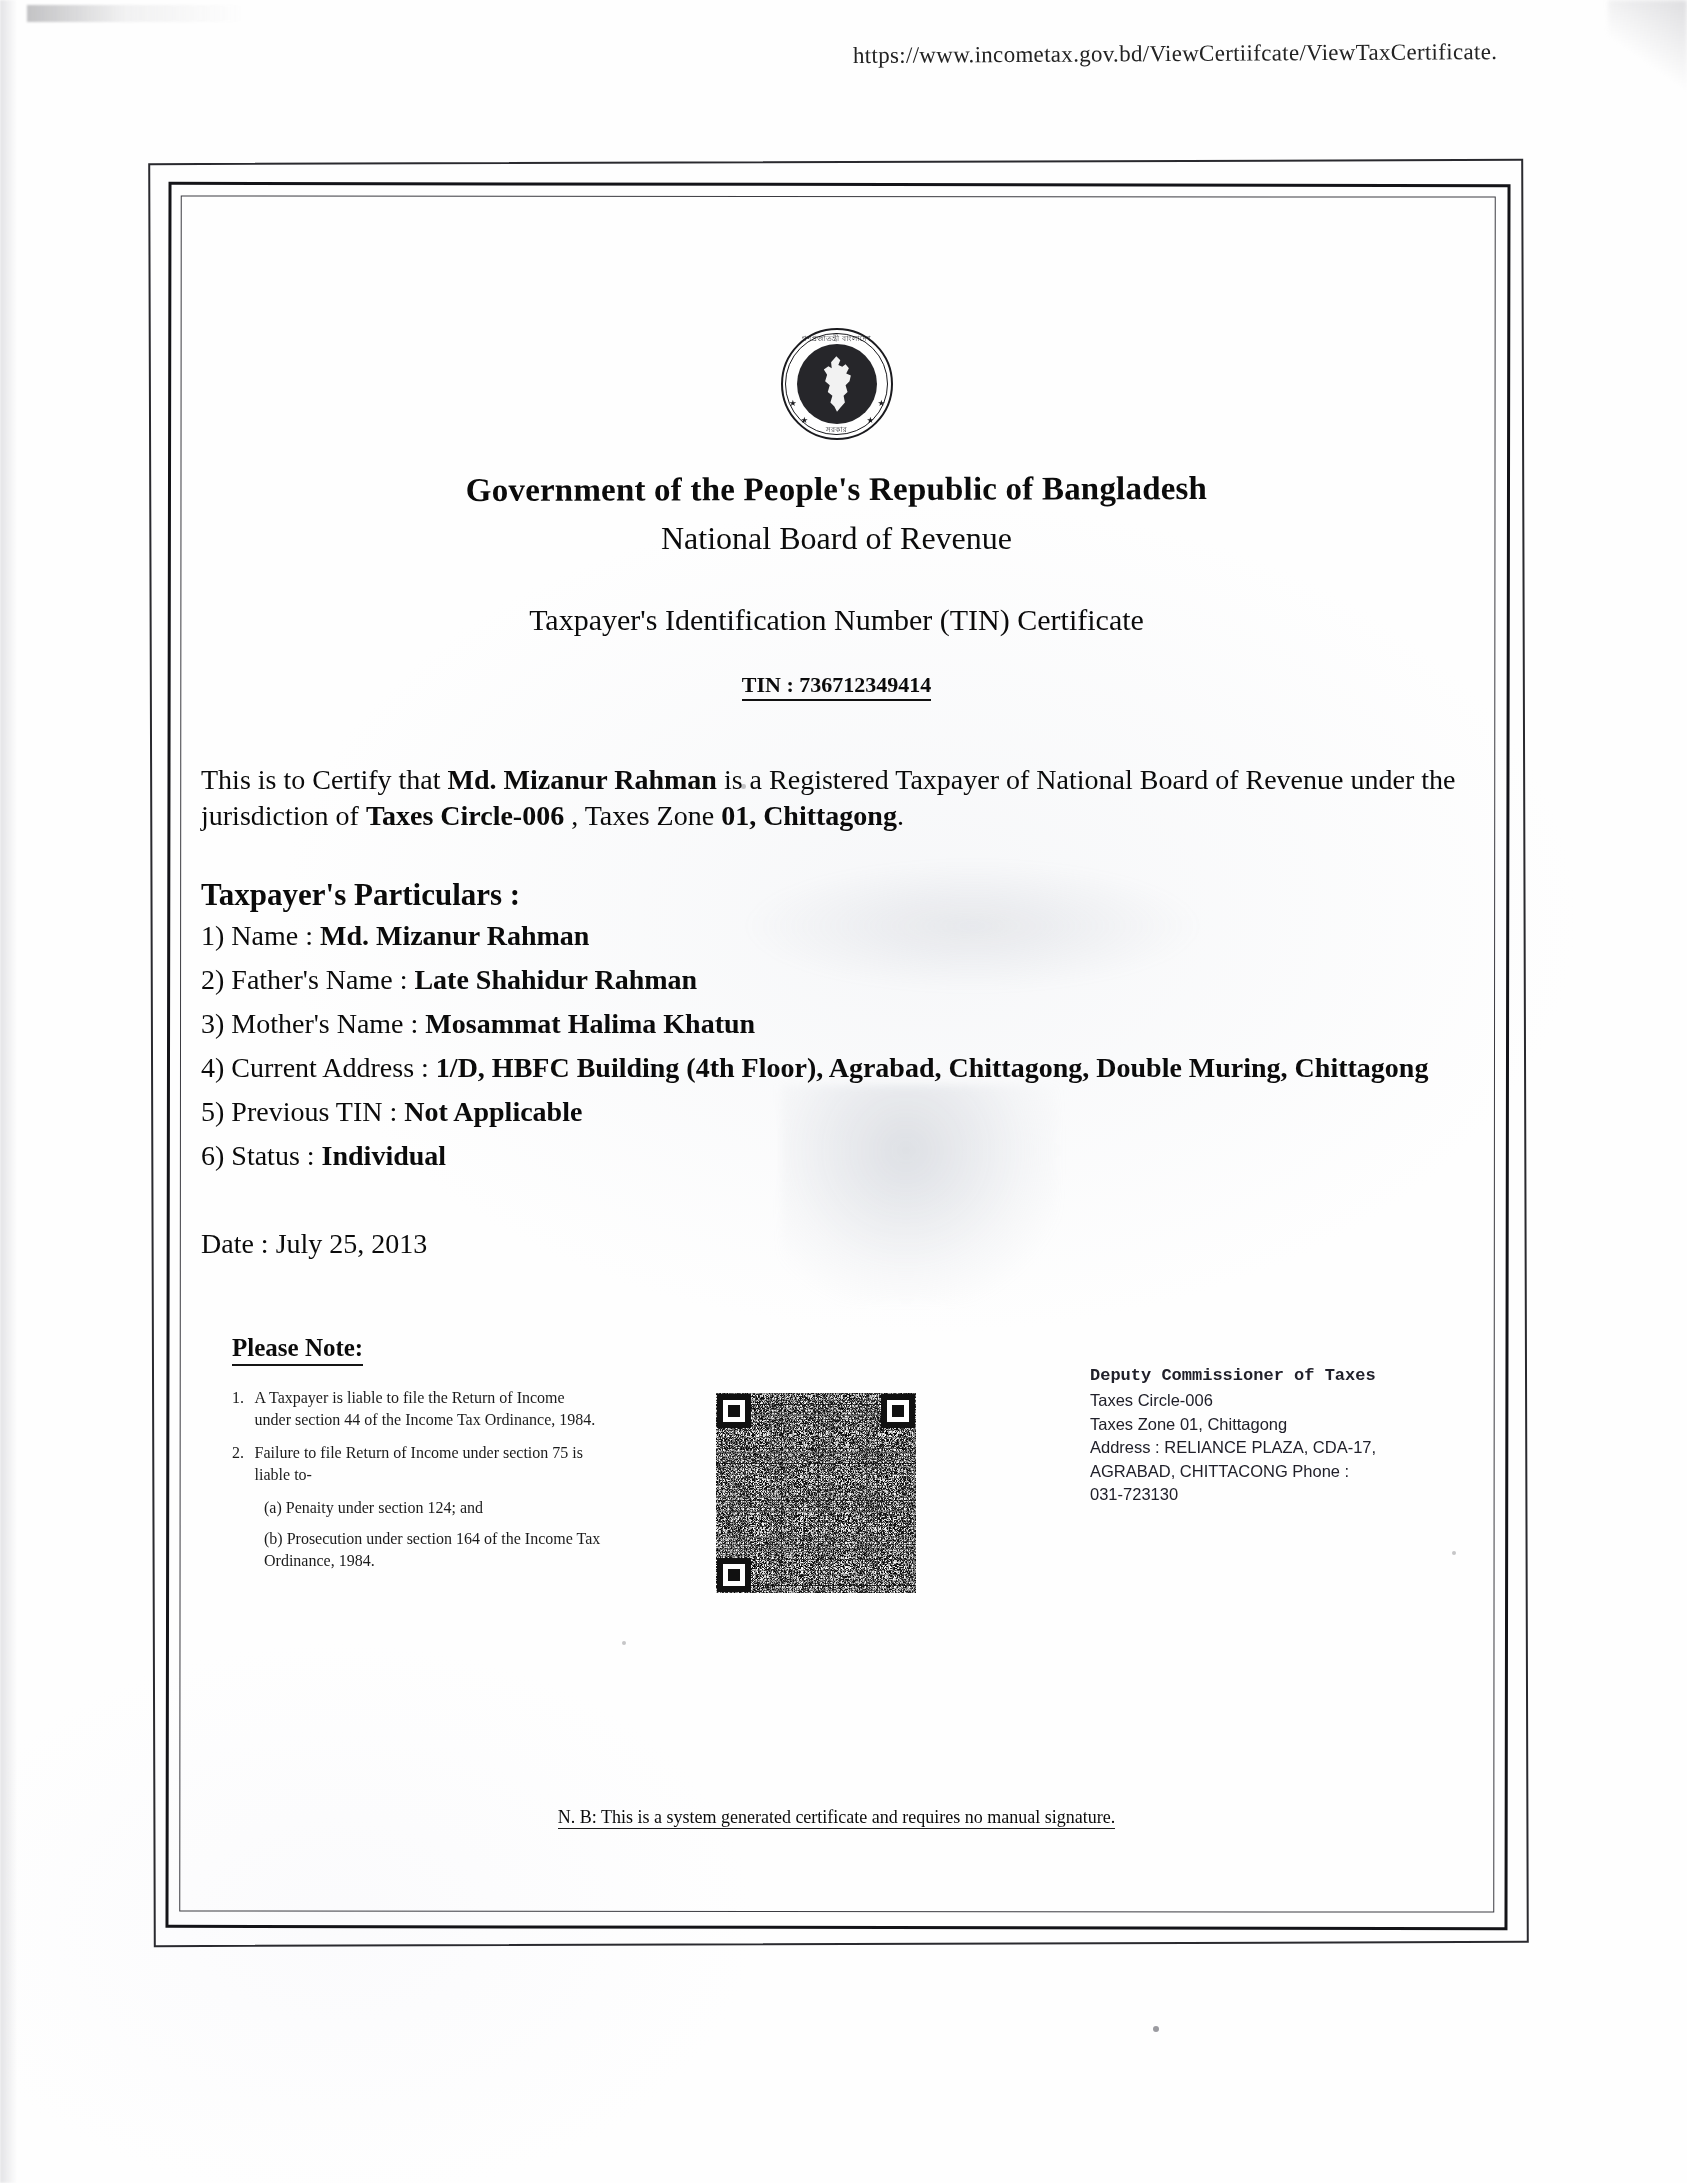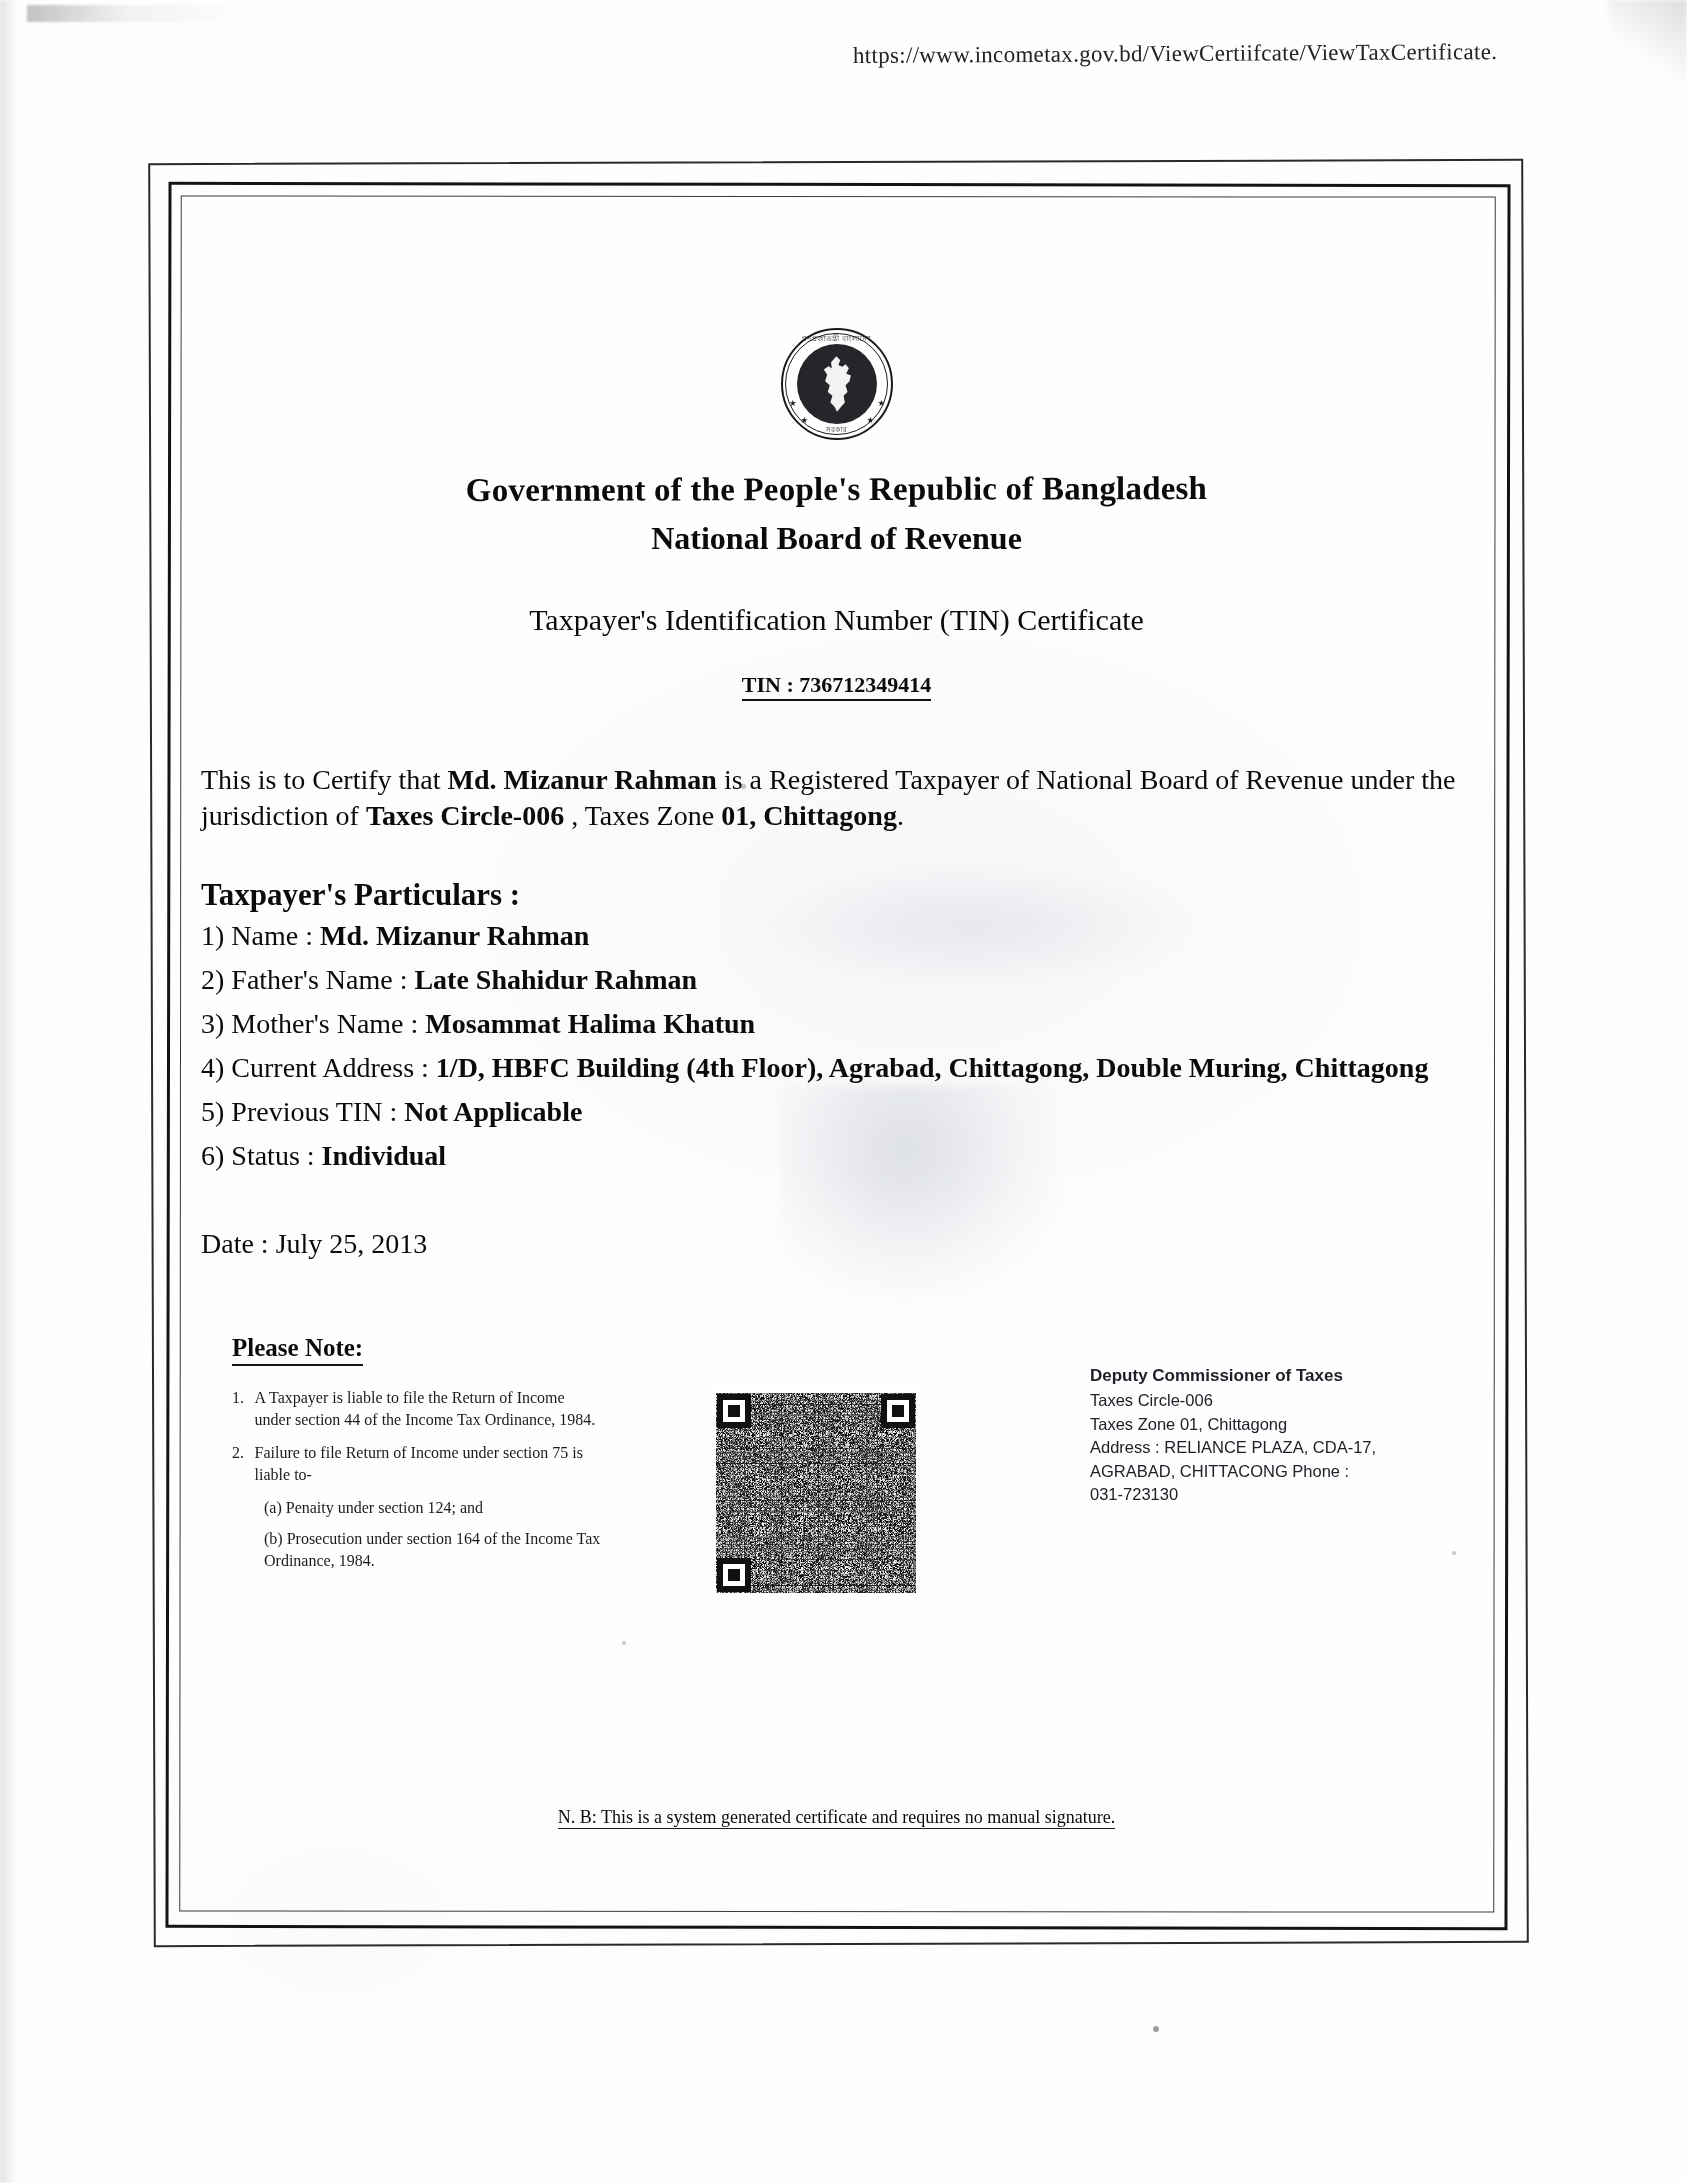--- a/index.html
+++ b/index.html
@@ -182,21 +182,21 @@
     font-weight: bold;
     letter-spacing: 0.2px;
     transform: rotate(-0.15deg);
   }
   .nbr-title {
     position: absolute;
     left: 0; right: 0;
     top: 324px;
     text-align: center;
     font-size: 32px;
-    font-weight: bold;
+    font-weight: normal;
   }
   .tin-cert-title {
     position: absolute;
     left: 0; right: 0;
     top: 407px;
     text-align: center;
     font-size: 30px;
     font-weight: normal;
   }
   .tin-number {
@@ -321,20 +321,21 @@
     width: 357px;
     font-size: 16.5px;
     line-height: 1.42;
     font-family: "Liberation Sans", sans-serif;
     color: #20202a;
   }
   .dcot .dc-title {
     font-weight: bold;
     font-size: 17px;
     margin-bottom: 1.3px;
+    font-family: Liberation Mono, monospace;
   }
 
   .nb-line {
     position: absolute;
     left: 0; right: 0;
     top: 1611px;
     text-align: center;
     font-size: 18px;
   }
   .nb-line span {

